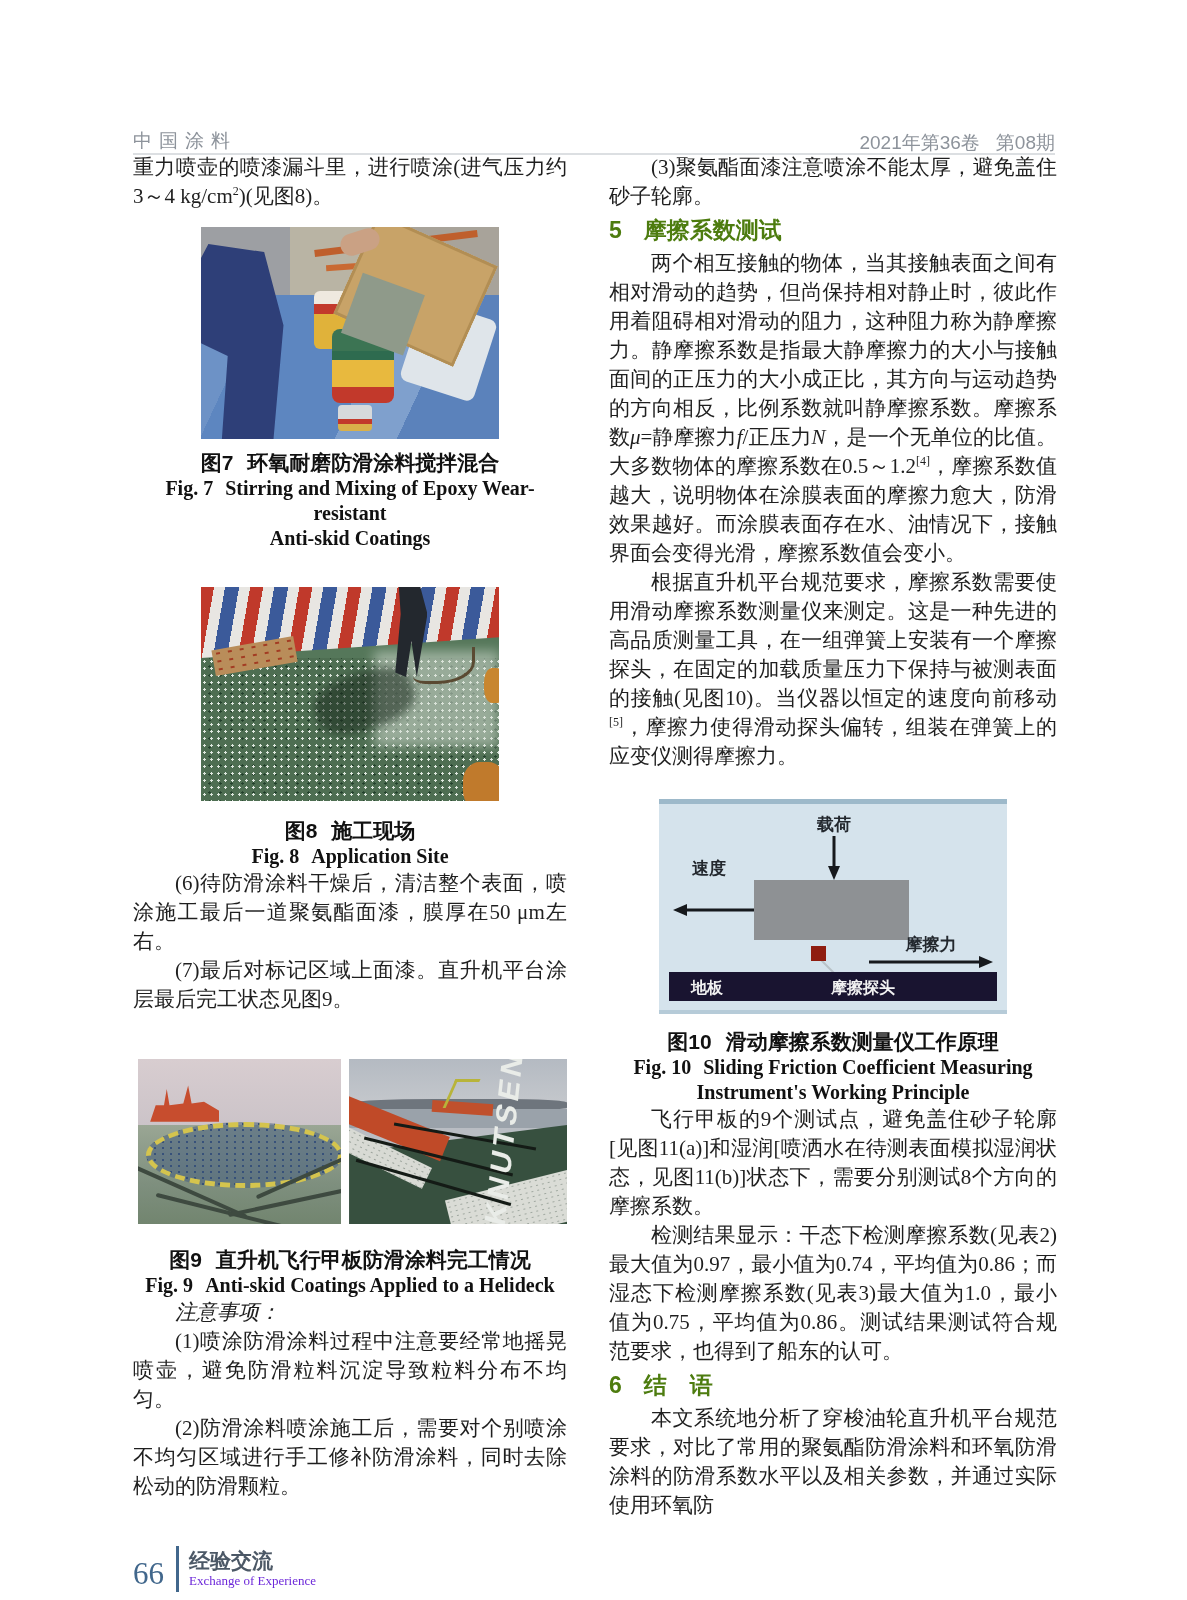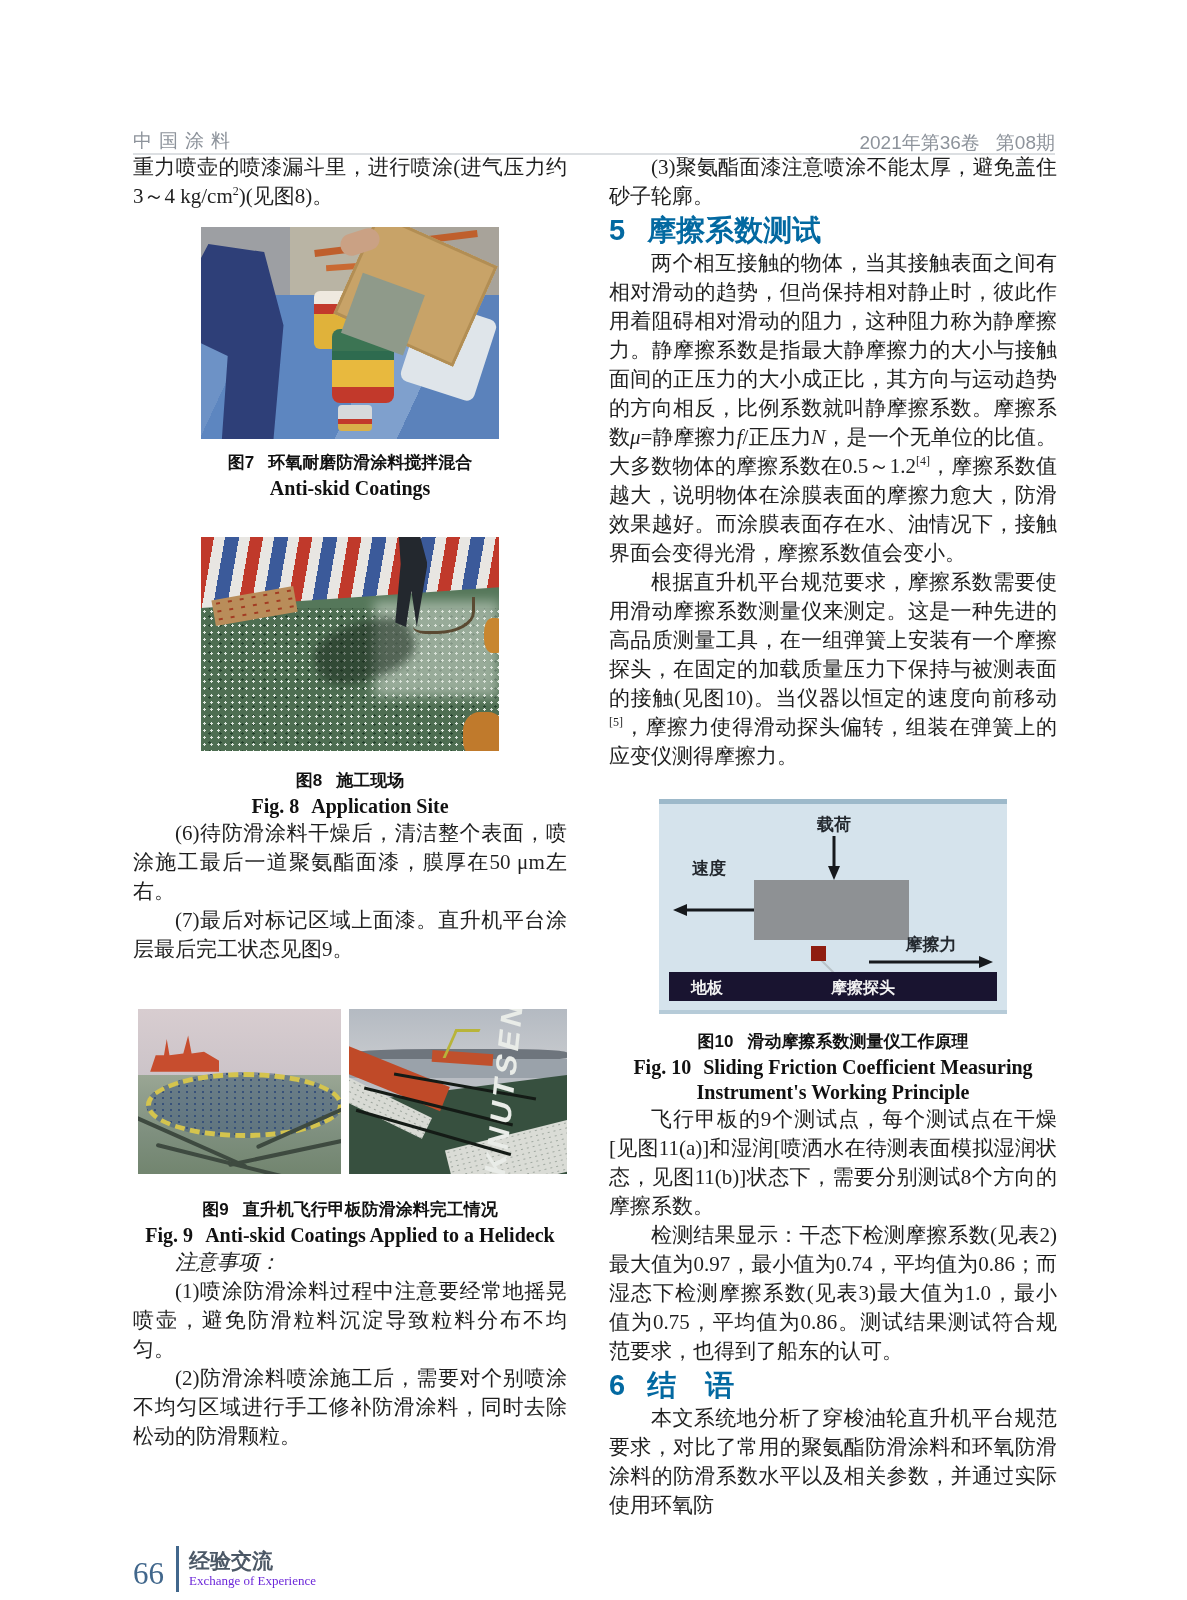--- a/index.html
+++ b/index.html
@@ -17,26 +17,26 @@
   
   .col{position:absolute;top:105px;}
   .col-left{left:133px;width:434px;}
   .col-right{left:609px;width:448px;}
 
   p.body{margin:0;font-size:21px;line-height:29px;text-align:justify;}
   p.indent{text-indent:2em;}
   sup.note{font-size:12px;line-height:0;vertical-align:super;}
   .var{font-style:italic;}
 
-  h2.sec{margin:0;color:#0369a1;font-family:"Liberation Sans","DejaVu Sans",sans-serif;
-         font-weight:bold;font-size:29px;line-height:38px;}
+  h2.sec{margin:0;color:#4d7c0f;font-family:"Liberation Sans","DejaVu Sans",sans-serif;
+         font-weight:bold;font-size:23px;line-height:38px;}
   h2.sec .num{margin-right:22px;}
 
   .caption{text-align:center;}
-  .cap-cn{font-family:"Liberation Sans","DejaVu Sans",sans-serif;font-weight:bold;font-size:17px;line-height:27px;color:#111;}
+  .cap-cn{font-family:"Liberation Sans","DejaVu Sans",sans-serif;font-weight:bold;font-size:21px;line-height:27px;color:#111;}
   .cap-cn .gap{margin-left:14px;}
   .cap-en{font-family:"Liberation Serif","DejaVu Serif",serif;font-weight:bold;font-size:20px;line-height:25px;color:#111;}
   .cap-en .gap{margin-left:12px;}
 
   
   .photo{position:relative;overflow:hidden;}
   .fig7{width:298px;height:212px;margin:16px auto 0;background:#a9aeb2;}
   .f7-scaffold{position:absolute;left:0;top:0;width:100%;height:34%;
      background:linear-gradient(90deg,#9d9fa3 0 30%,#b9b4a4 30% 60%,#a8a39a 60% 100%);}
   .f7-pipe1{position:absolute;left:38%;top:6%;width:55%;height:7px;background:#bf5f2c;transform:rotate(-7deg);}
@@ -161,20 +161,21 @@
       <div class="f7-can1"></div>
       <div class="f7-can2"></div>
       <div class="f7-can-green"></div>
       <div class="f7-box"></div>
       <div class="f7-flap"></div>
       <div class="f7-hand"></div>
       <div class="f7-smallcan"></div>
     </div>
     <div class="caption mt-cap7">
       <div class="cap-cn"><span>图7</span><span class="gap">环氧耐磨防滑涂料搅拌混合</span></div>
+      <div class="cap-en"><span>Fig. 7</span><span class="gap">Stirring and Mixing of Epoxy Wear-resistant</span></div>
       <div class="cap-en">Anti-skid Coatings</div>
     </div>
 
     <div class="photo fig8">
       <div class="f8-deck"></div>
       <div class="f8-spray"></div>
       <div class="f8-tarp"></div>
       <div class="f8-plank"></div>
       <div class="f8-shadow"></div>
       <div class="f8-worker"></div>
@@ -256,21 +257,21 @@
         <text x="48" y="189" text-anchor="middle" font-size="16" font-weight="bold" fill="#f2f2f2">地板</text>
         <text x="204" y="189" text-anchor="middle" font-size="16" font-weight="bold" fill="#f2f2f2">摩擦探头</text>
       </svg>
     </div>
     <div class="caption mt-cap10">
       <div class="cap-cn"><span>图10</span><span class="gap">滑动摩擦系数测量仪工作原理</span></div>
       <div class="cap-en"><span>Fig. 10</span><span class="gap">Sliding Friction Coefficient Measuring</span></div>
       <div class="cap-en">Instrument's Working Principle</div>
     </div>
 
-    <p class="body indent mt-ptest">飞行甲板的9个测试点，每个测试点在干燥[见图11(a)]和湿润[喷洒水在待测表面模拟湿润状态，见图11(b)]状态下，需要分别测试8个方向的摩擦系数。</p>
+    <p class="body indent mt-ptest">飞行甲板的9个测试点，避免盖住砂子轮廓[见图11(a)]和湿润[喷洒水在待测表面模拟湿润状态，见图11(b)]状态下，需要分别测试8个方向的摩擦系数。</p>
     <p class="body indent">检测结果显示：干态下检测摩擦系数(见表2)最大值为0.97，最小值为0.74，平均值为0.86；而湿态下检测摩擦系数(见表3)最大值为1.0，最小值为0.75，平均值为0.86。测试结果测试符合规范要求，也得到了船东的认可。</p>
 
     <h2 class="sec mt-h6"><span class="num">6</span><span>结　语</span></h2>
 
     <p class="body indent mt-pcon">本文系统地分析了穿梭油轮直升机平台规范要求，对比了常用的聚氨酯防滑涂料和环氧防滑涂料的防滑系数水平以及相关参数，并通过实际使用环氧防</p>
 
   </div>
 
   <div class="footer">
     <span class="pg-num">66</span>

